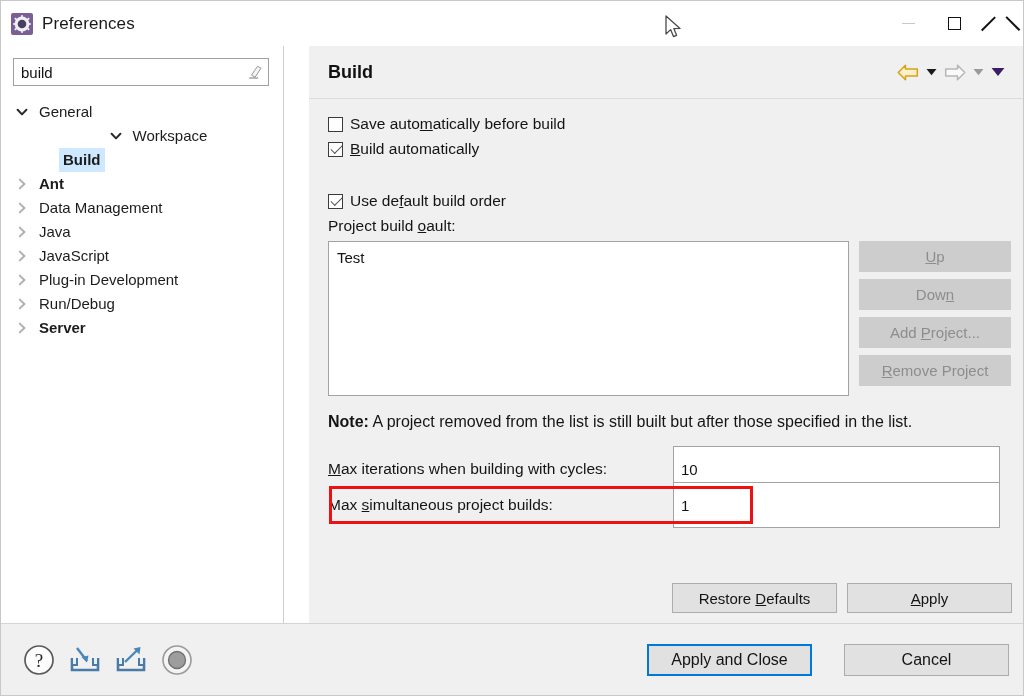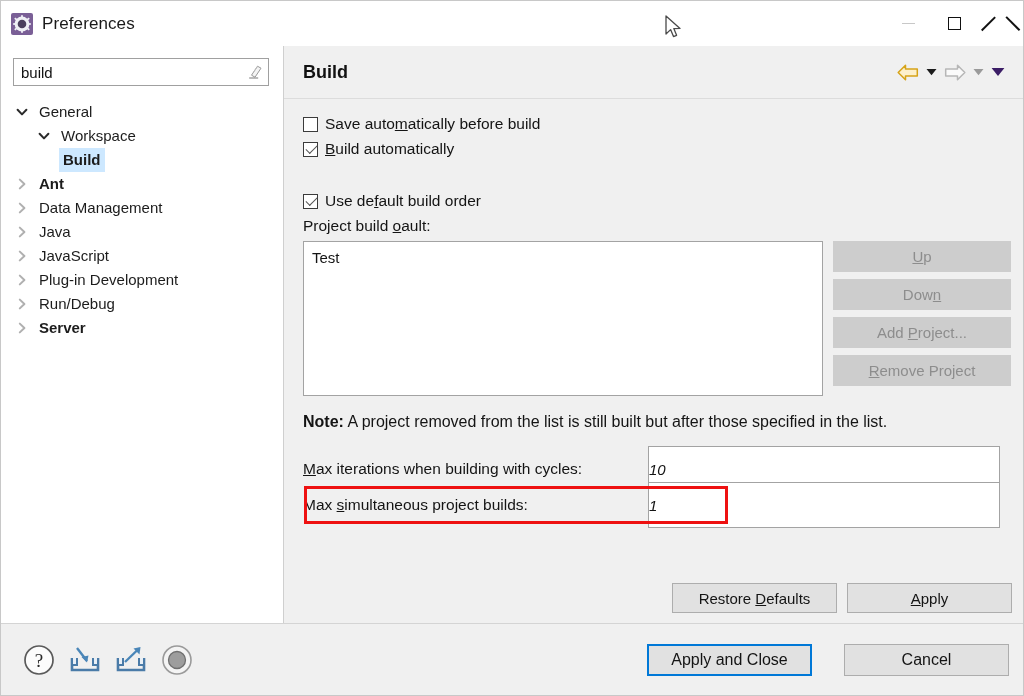--- a/index.html
+++ b/index.html
@@ -53,21 +53,21 @@
     width: 1.6px; height: 19px; background: #111;
     transform-origin: top center;
   }
   .glyph-close::before { transform: translateX(-50%) rotate(45deg); top: 1px; left: 2px; }
   .glyph-close::after  { transform: translateX(-50%) rotate(-45deg); top: 1px; left: 13px; }
 
   
   .cursor { position: absolute; left: 664px; top: 14px; z-index: 60; pointer-events: none; }
 
   
-  .body-split { display: flex; flex: 1 1 auto; min-height: 0; background:#ffffff; }
+  .body-split { display: flex; flex: 1 1 auto; min-height: 0; background:#ffffff;gap:25px; }
 
   
   .sidebar {
     width: 283px; min-width: 283px;
     background: #ffffff;
     border-right: 1px solid #cfcfcf;
     display: flex; flex-direction: column;
     padding-top: 12px;
   }
   .filter-wrap {
@@ -93,21 +93,21 @@
   .tree-row {
     display: flex; align-items: center;
     height: 24px; line-height: 24px;
     white-space: nowrap;
   }
   .tw { width: 26px; min-width: 26px; display:flex; align-items:center; justify-content:center; }
   .tree-label { padding: 0 4px; }
   .tree-row.sel .tree-label { background: #cde8ff; font-weight: bold; }
   .tree-row.bold .tree-label { font-weight: bold; }
   .ind-0 { padding-left: 8px; }
-  .ind-1 { padding-left: 30px; }
+  .ind-1 { padding-left: 30px; justify-content: center; }
   .ind-2 { padding-left: 58px; }
 
   
   .content {
     flex: 1 1 auto; min-width: 0;
     background: #f0f0f0;
     display: flex; flex-direction: column;
     position: relative;
   }
   .content-head {
@@ -150,43 +150,42 @@
     background: #ffffff;
     border: 1px solid #a3a3a3;
     padding: 6px 8px;
     font-size: 15px; color: #141414;
     overflow: hidden;
   }
   .list-item { height: 20px; line-height: 20px; }
 
   .side-btns { margin-left: 10px; display: flex; flex-direction: column; gap: 7px; }
   .sbtn {
-    width: 178px; height: 31px;
+    width: 152px; height: 31px;
     background: #cdcdcd;
     border: 1px solid #cdcdcd;
     color: #8d8d8d;
     font-family: "Liberation Sans", sans-serif;
     font-size: 15px;
     display: flex; align-items: center; justify-content: center;
   }
 
   .note { margin-top: 17px; font-size: 16px; color: #141414; }
   .note b { font-weight: bold; }
 
   .fields { margin-top: 24px; }
   .field-row { display: flex; align-items: center; height: 28px; margin-bottom: 8px; }
   .field-label { font-size: 15.5px; color: #141414; width: 345px; min-width: 345px; }
   .field-input {
     flex: 1 1 auto; height: 46px;
     border: 1px solid #a3a3a3; background: #ffffff;
     font-family: "Liberation Sans", sans-serif;
     font-size: 15px; color: #141414;
-    outline: none;
+    padding-left: 7px; outline: none;
     margin-right: 11px;
-    font-style: italic;
   }
 
   .content-foot {
     display: flex; justify-content: flex-end; align-items: center;
     gap: 10px; padding: 0 11px 10px 10px;
   }
   .cbtn {
     height: 30px; min-width: 165px;
     background: #e1e1e1; border: 1px solid #adadad;
     color: #141414;

